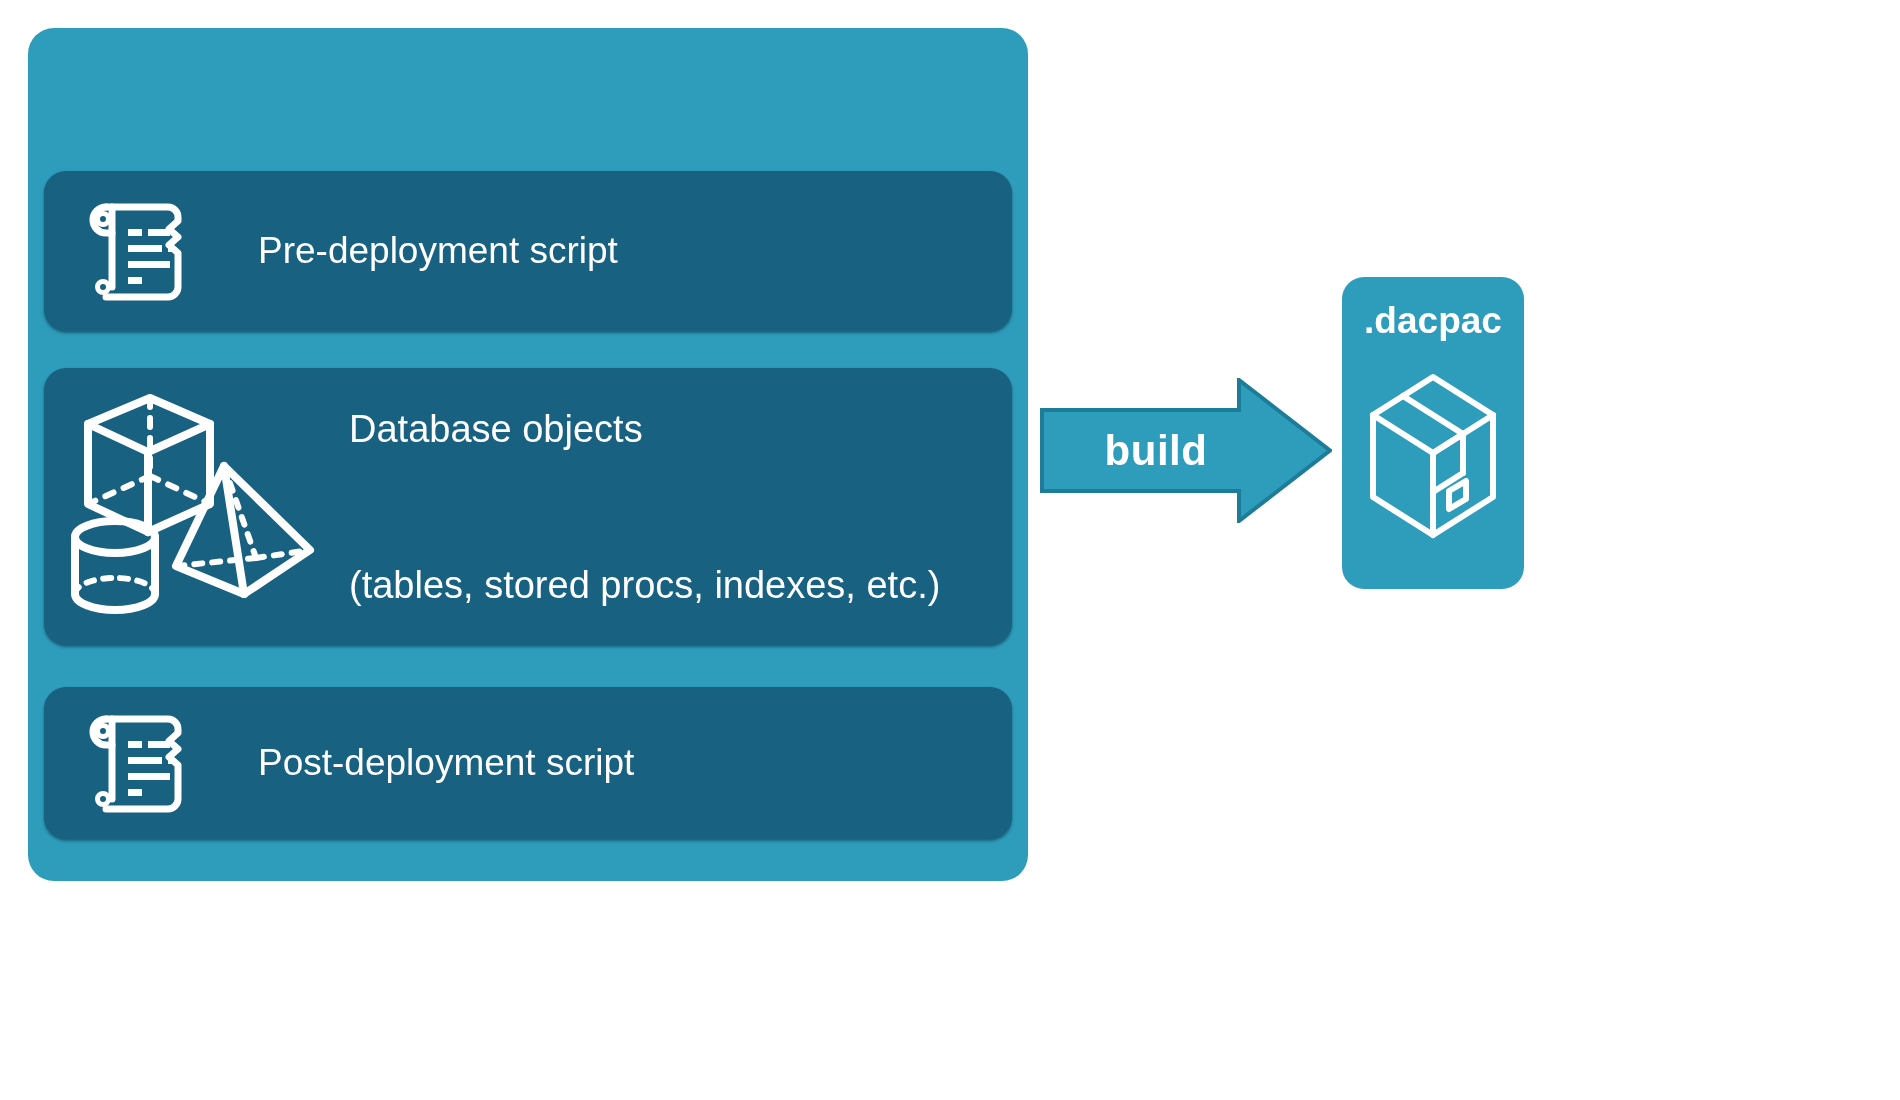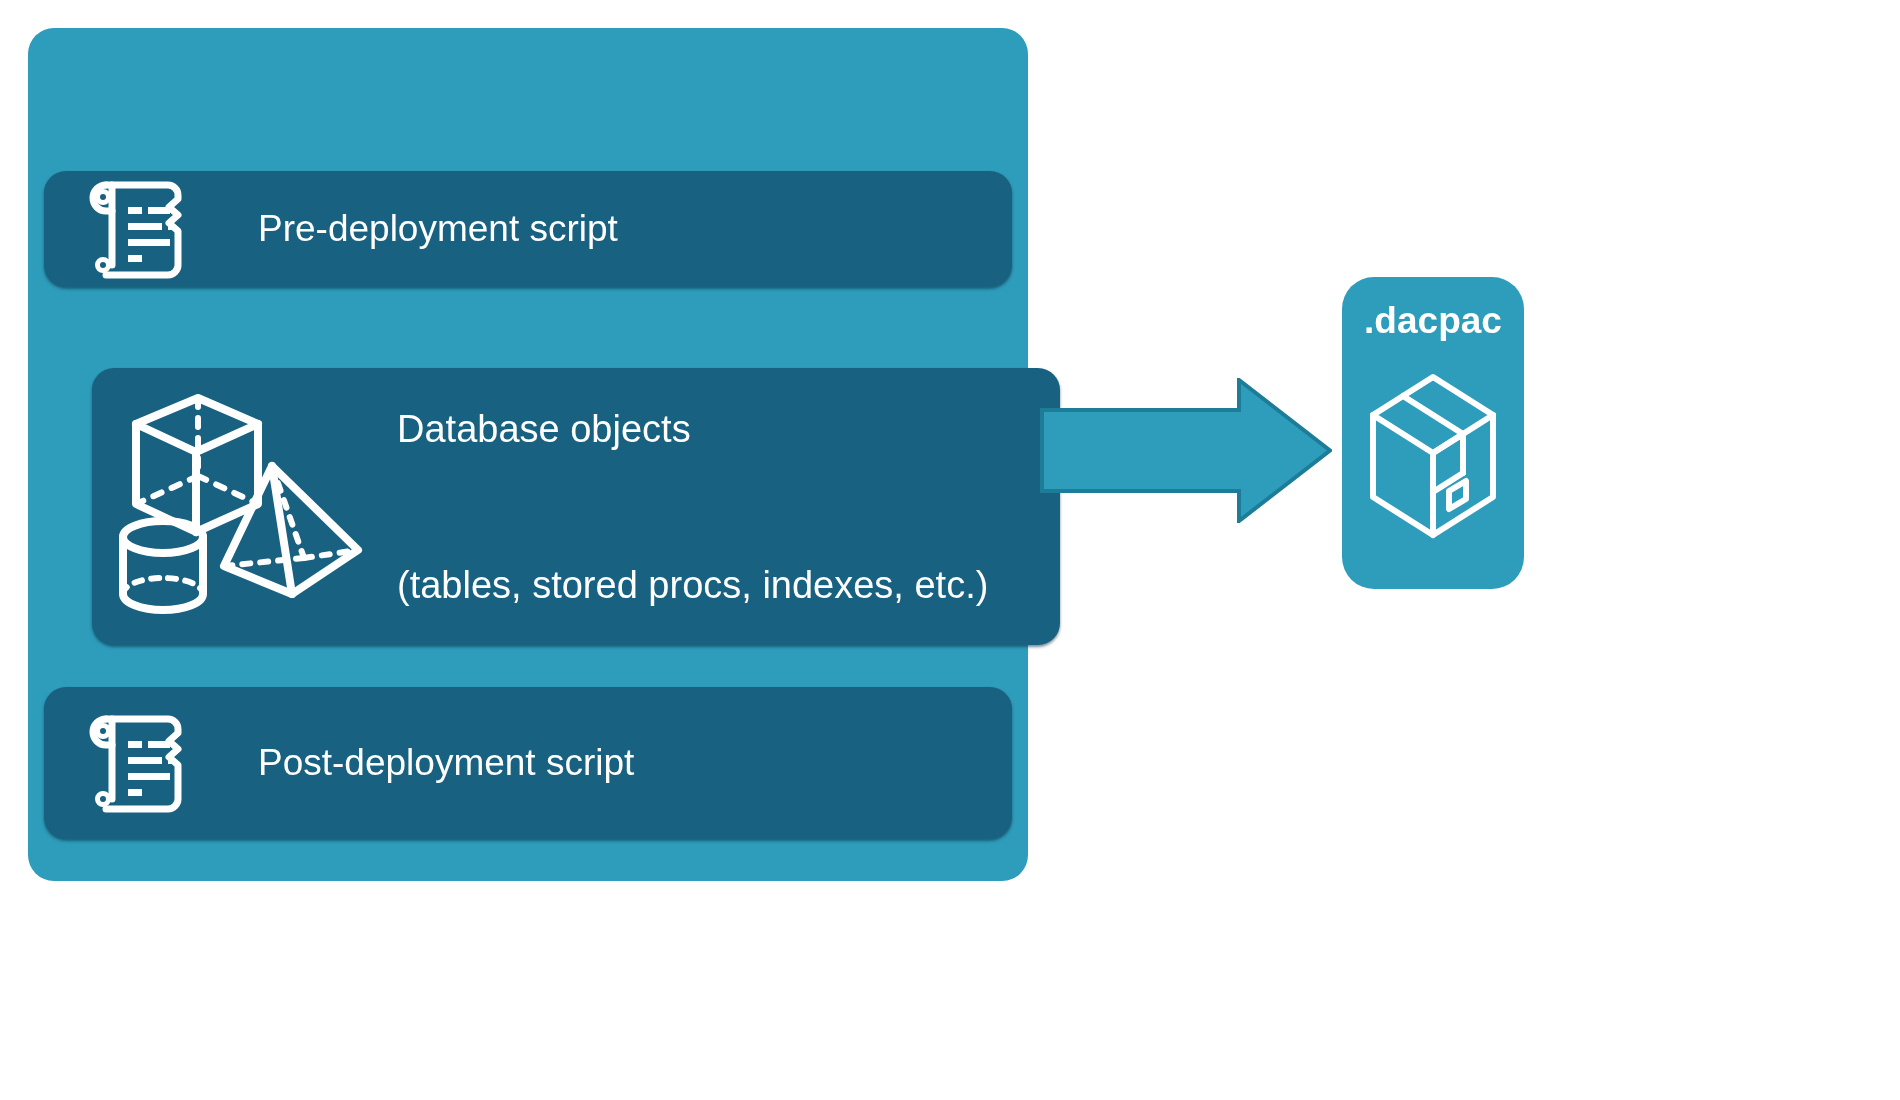--- a/index.html
+++ b/index.html
@@ -49,22 +49,22 @@
   
   .panel {
     position: absolute;
     left: 16px;
     width: 968px;
     background: #186180;
     border-radius: 22px;
     box-shadow: 0 2px 3px rgba(7,48,66,0.55);
     box-sizing: border-box;
   }
-  .panel-pre  { top: 143px; height: 116px; }
-  .panel-objs { top: 340px; height: 277px; margin-left: 48px; }
+  .panel-pre  { top: 143px; height: 160px; }
+  .panel-objs { top: 340px; height: 277px; }
   .panel-post { top: 659px; height: 152px; padding-left: 20px; }
 
   .panel-icon {
     position: absolute;
     left: 28px;
     top: 50%;
     transform: translateY(-50%);
     display: block;
   }
   .panel-objs .panel-icon {
@@ -114,21 +114,21 @@
   }
 
   
   .dacpac-card {
     position: absolute;
     left: 1342px;
     top: 277px;
     width: 182px;
     height: 312px;
     background: #2e9cbb;
-    border-radius: 32px;
+    border-radius: 22px;
   }
   .dacpac-title {
     position: absolute;
     left: 0;
     top: 22px;
     width: 100%;
     text-align: center;
     color: #ffffff;
     font-size: 37px;
     font-weight: bold;
@@ -235,20 +235,21 @@
       <div class="panel-label">Post-deployment script</div>
     </div>
 
   </div>
 
   <span class="build-arrow">
     <svg width="292" height="145" viewBox="0 0 292 145" xmlns="http://www.w3.org/2000/svg">
       <path d="M2 32 H199 V2 L290 72.5 L199 143 V113 H2 Z" fill="#2e9cbb" stroke="#1d7d98" stroke-width="4" stroke-linejoin="miter"></path>
     </svg>
   </span>
+  <div class="build-label">build</div>
 
   <div class="dacpac-card">
     <div class="dacpac-title">.dacpac</div>
     <span class="dacpac-icon">
       <svg width="136" height="172" viewBox="0 0 136 172" fill="none" xmlns="http://www.w3.org/2000/svg">
         <g stroke="#ffffff" stroke-width="6" stroke-linejoin="round" stroke-linecap="round" fill="none">
 
           <path d="M8 46 L68 8 L128 46 L68 84 Z"></path>
           <path d="M8 46 V128 L68 166 V84"></path>
           <path d="M128 46 V128 L68 166"></path>

